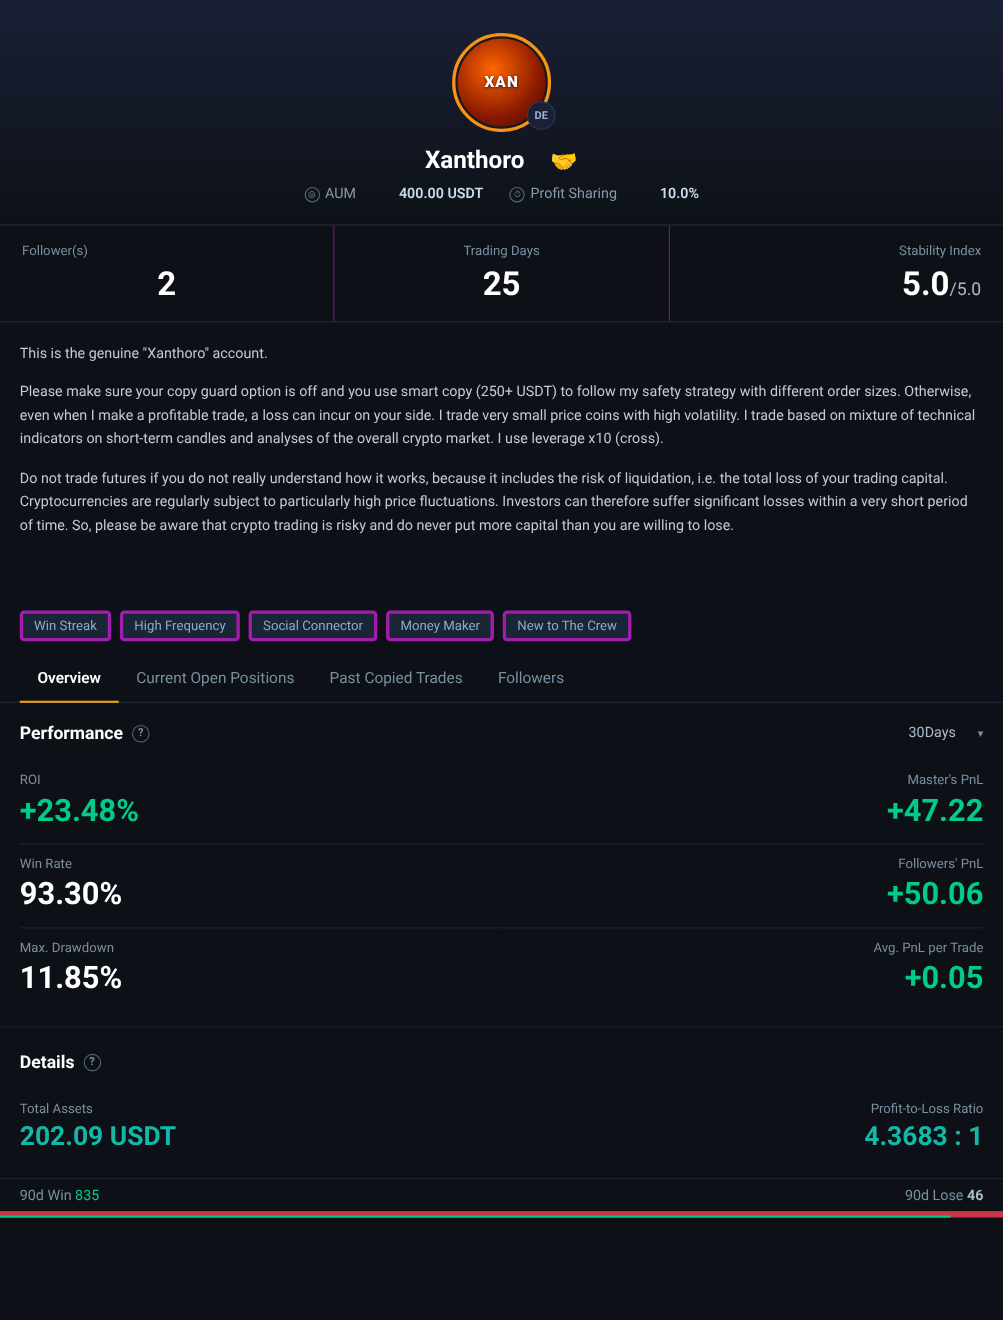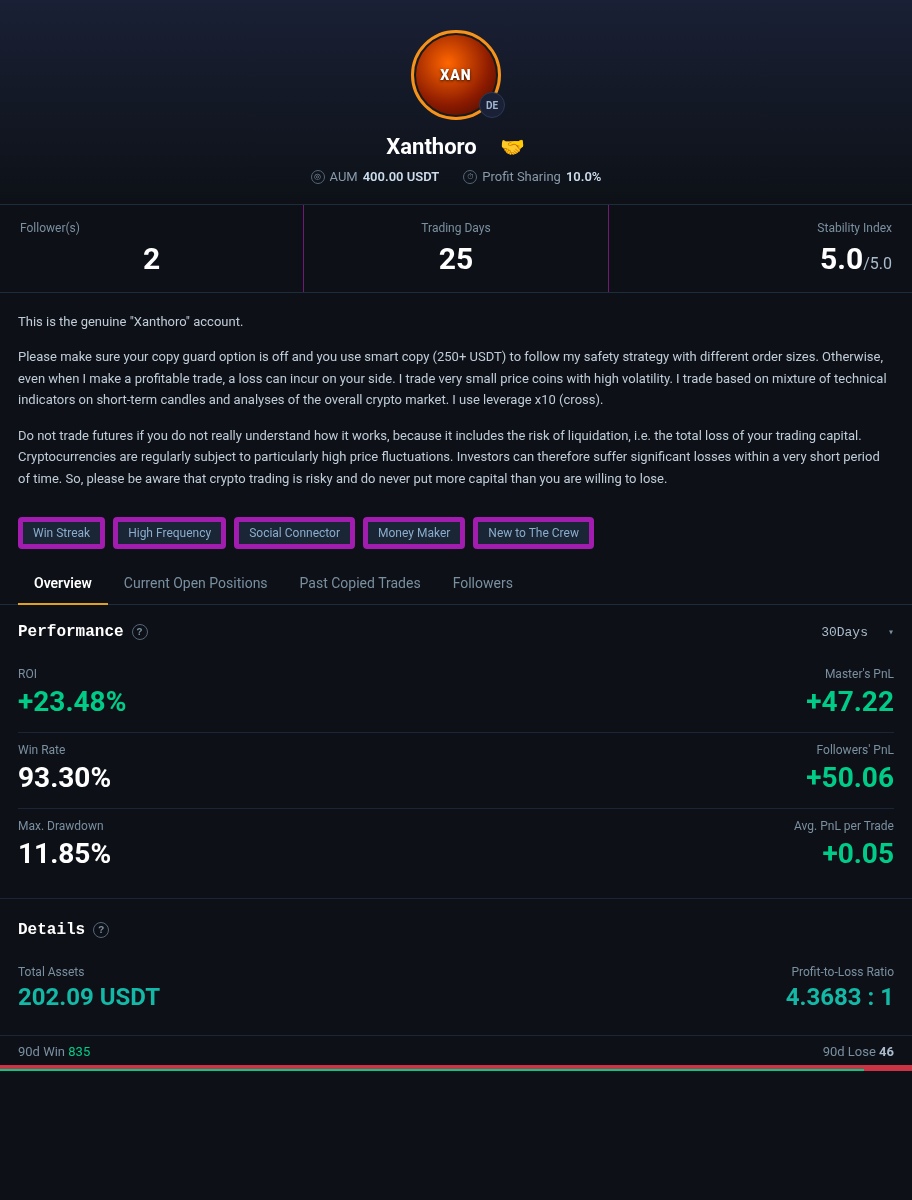--- a/index.html
+++ b/index.html
@@ -103,21 +103,21 @@
       height: 14px;
       border: 1.5px solid #556677;
       border-radius: 50%;
       display: inline-flex;
       align-items: center;
       justify-content: center;
       font-size: 8px;
     }
 
     .meta-label { color: #8899aa; }
-    .meta-value { color: #ccddee; font-weight: 600; }
+    .meta-value { color: #ccddee; font-weight: 600; margin-left: 34px; }
 
     
     .stats-row {
       display: flex;
       border-top: 1px solid #1e2d3d;
       border-bottom: 1px solid #1e2d3d;
       margin: 0;
     }
 
     .stat-cell {
@@ -174,25 +174,26 @@
     
     .badges-row {
       padding: 4px 18px 14px;
       display: flex;
       flex-wrap: wrap;
       gap: 8px;
     }
 
     .badge {
       background: #1a2535;
-      border: 5px solid #a21caf;
+      border: 3px solid #a21caf;
       border-radius: 4px;
       padding: 4px 10px;
       font-size: 12px;
       color: #8aadcc;
+      margin-top: 38px;
     }
 
     
     .tabs-row {
       display: flex;
       border-bottom: 1px solid #1e2d3d;
       padding: 0 18px;
       gap: 0;
       text-align: right;
     }
@@ -215,21 +216,20 @@
     
     .section {
       padding: 18px 18px 10px;
     }
 
     .section-header {
       display: flex;
       justify-content: space-between;
       align-items: center;
       margin-bottom: 16px;
-      font-family: Liberation Mono, monospace;
     }
 
     .section-title {
       font-size: 16px;
       font-weight: 700;
       color: #ffffff;
       display: flex;
       align-items: center;
       gap: 8px;
     }

